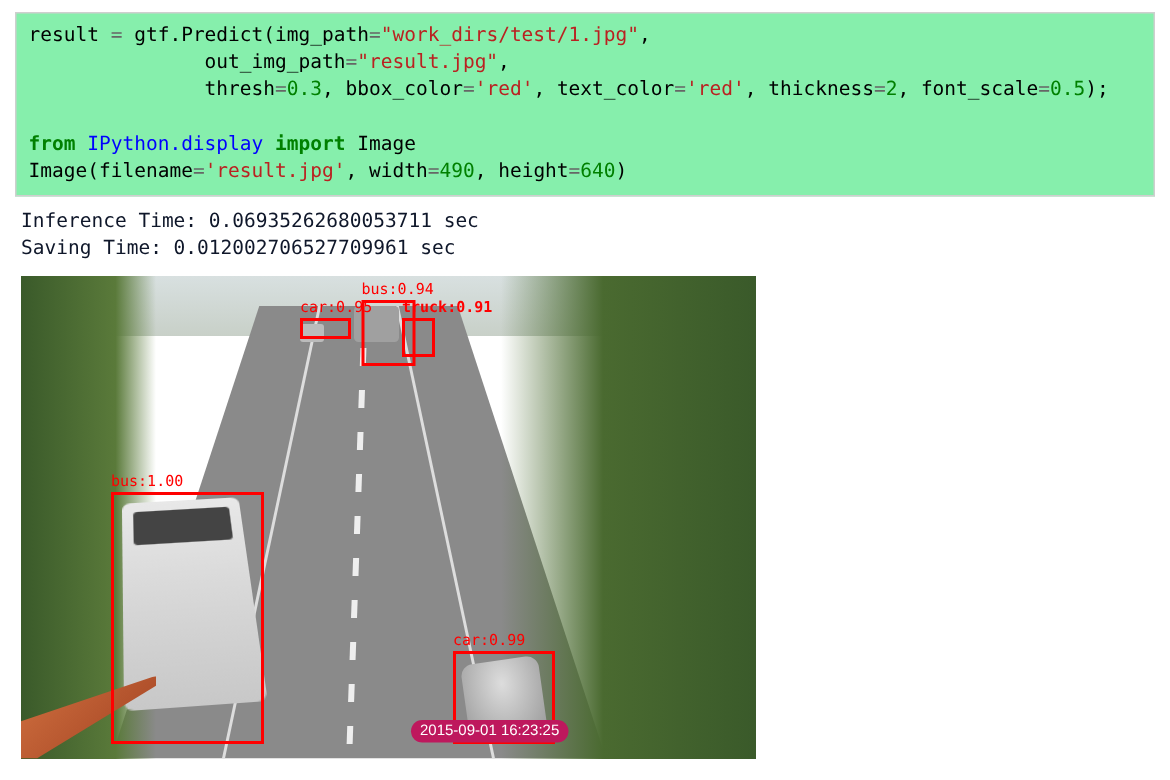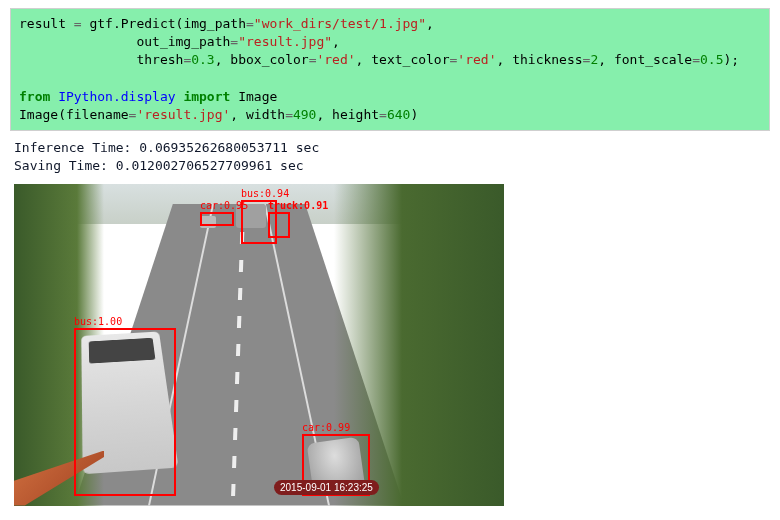--- a/index.html
+++ b/index.html
@@ -96,21 +96,21 @@
       position: absolute;
       top: -14px;
       left: -2px;
       font-size: 10px;
       color: #ff0000;
       font-family: monospace;
       white-space: nowrap;
     }
     .timestamp-badge {
       position: absolute;
-      background: #7f1d1d;
+      background: #be185d;
       color: #fff;
       font-size: 10px;
       font-family: Arial, sans-serif;
       padding: 2px 6px;
       border-radius: 8px;
     }
   </style>
 </head>
 <body>
 

